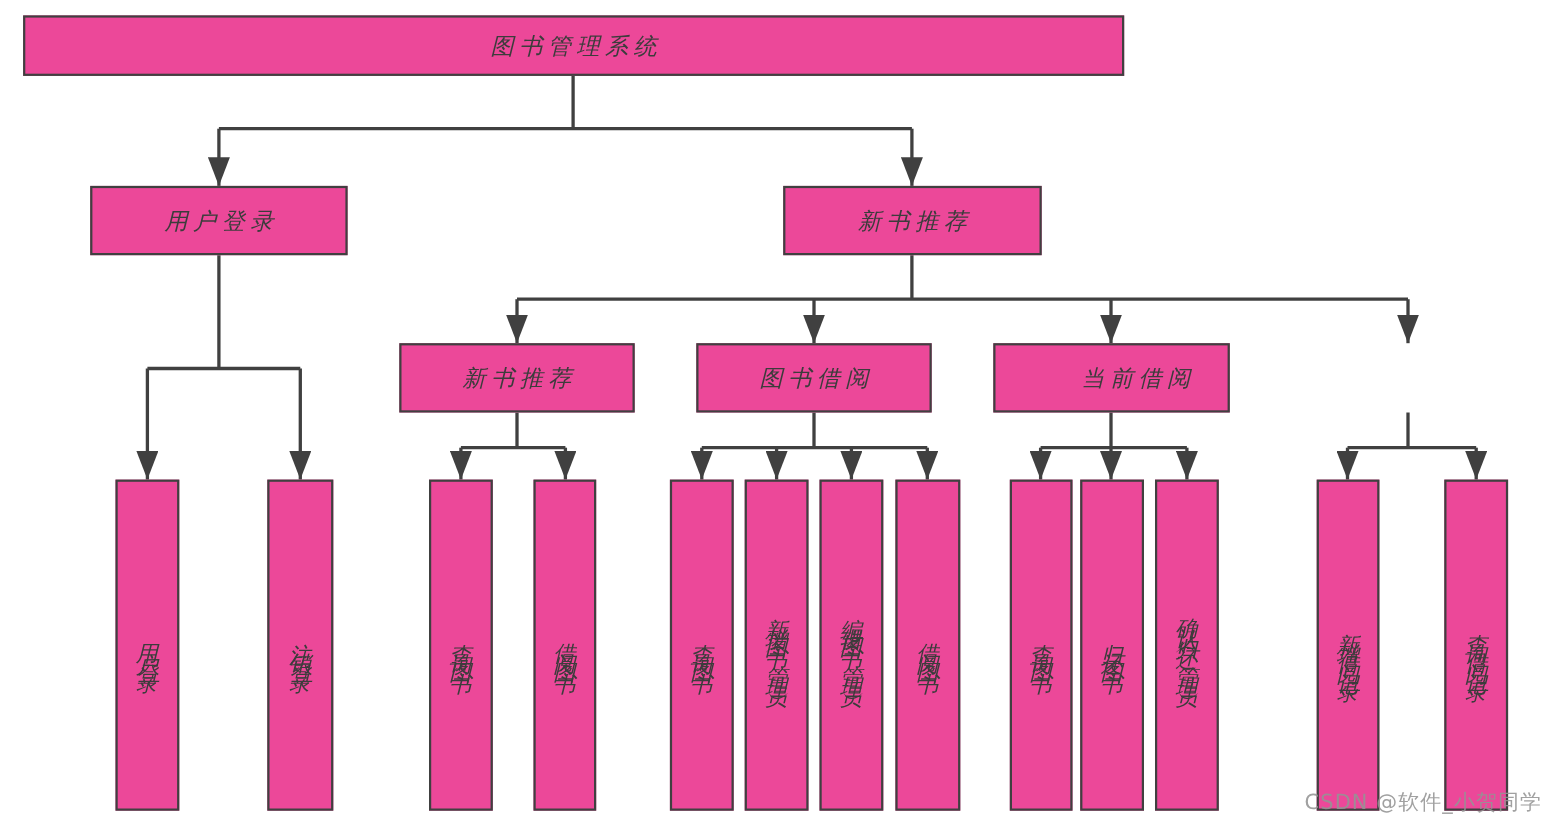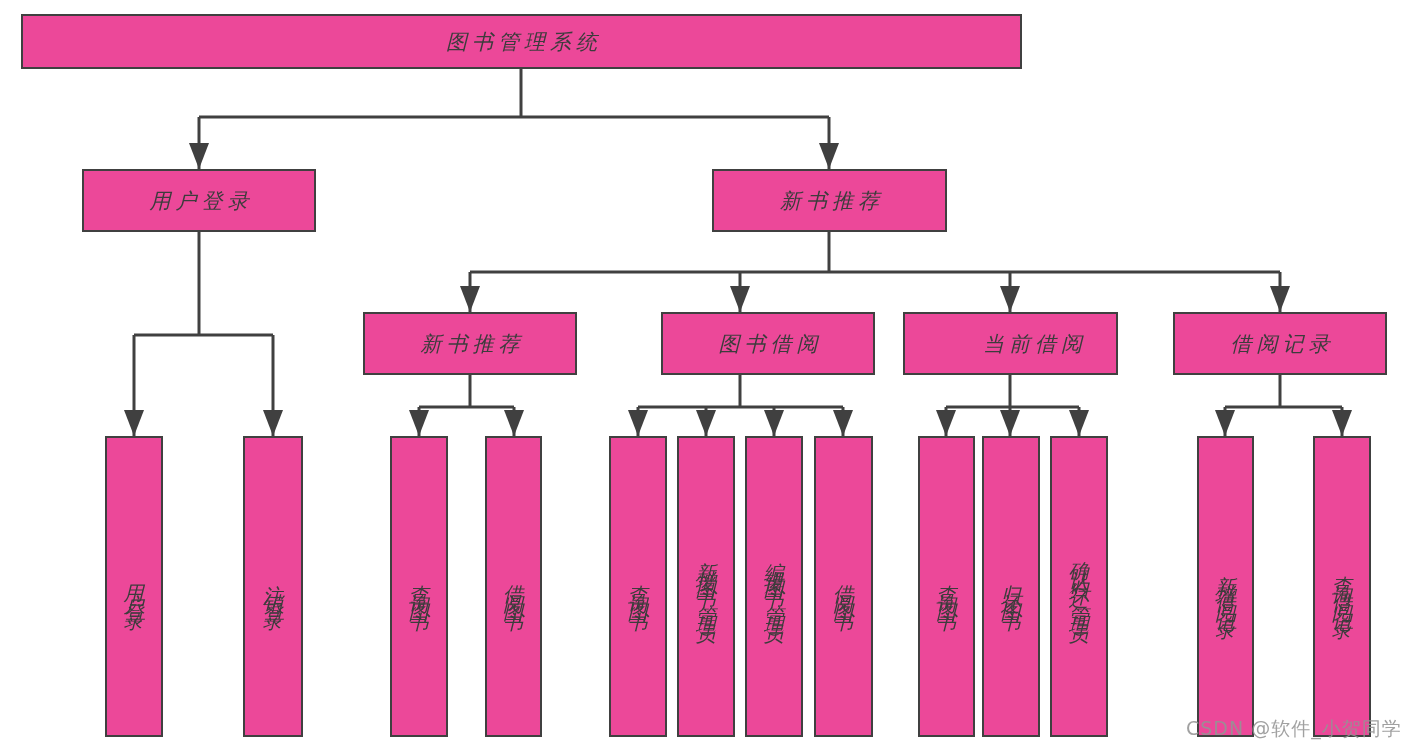--- a/index.html
+++ b/index.html
@@ -110,23 +110,22 @@
     <path d="M1225,407 V436" marker-end="url(#arw)"></path>
     <path d="M1342,407 V436" marker-end="url(#arw)"></path>
   </svg>
 
   <div class="box hlabel" style="left:21px; top:14px; width:1001px; height:55px;">图书管理系统</div>
 
   <div class="box hlabel" style="left:82px; top:169px; width:234px; height:63px;">用户登录</div>
   <div class="box hlabel" style="left:712px; top:169px; width:235px; height:63px;">新书推荐</div>
 
   <div class="box hlabel" style="left:363px; top:312px; width:214px; height:63px;">新书推荐</div>
-  <div class="box hlabel" style="left:633px; top:312px; width:214px; height:63px;margin-left:28px;">图书借阅</div>
+  <div class="box hlabel" style="left:633px; top:312px; width:214px; height:63px;">图书借阅</div>
   <div class="box hlabel" style="left:903px; top:312px; width:215px; height:63px;padding-left:44px;">当前借阅</div>
-  <div class="box hlabel" style="left:1173px; top:312px; width:214px; height:63px;">借阅记录</div>
 
   <div class="box leaf" style="left:105px; top:436px; width:58px; height:301px;">用户登录</div>
   <div class="box leaf" style="left:243px; top:436px; width:60px; height:301px;">注销登录</div>
 
   <div class="box leaf" style="left:390px; top:436px; width:58px; height:301px;">查询图书</div>
   <div class="box leaf" style="left:485px; top:436px; width:57px; height:301px;">借阅图书</div>
 
   <div class="box leaf" style="left:609px; top:436px; width:58px; height:301px;">查询图书</div>
   <div class="box leaf" style="left:677px; top:436px; width:58px; height:301px;">新增图书（管理员）</div>
   <div class="box leaf" style="left:745px; top:436px; width:58px; height:301px;">编辑图书（管理员）</div>

